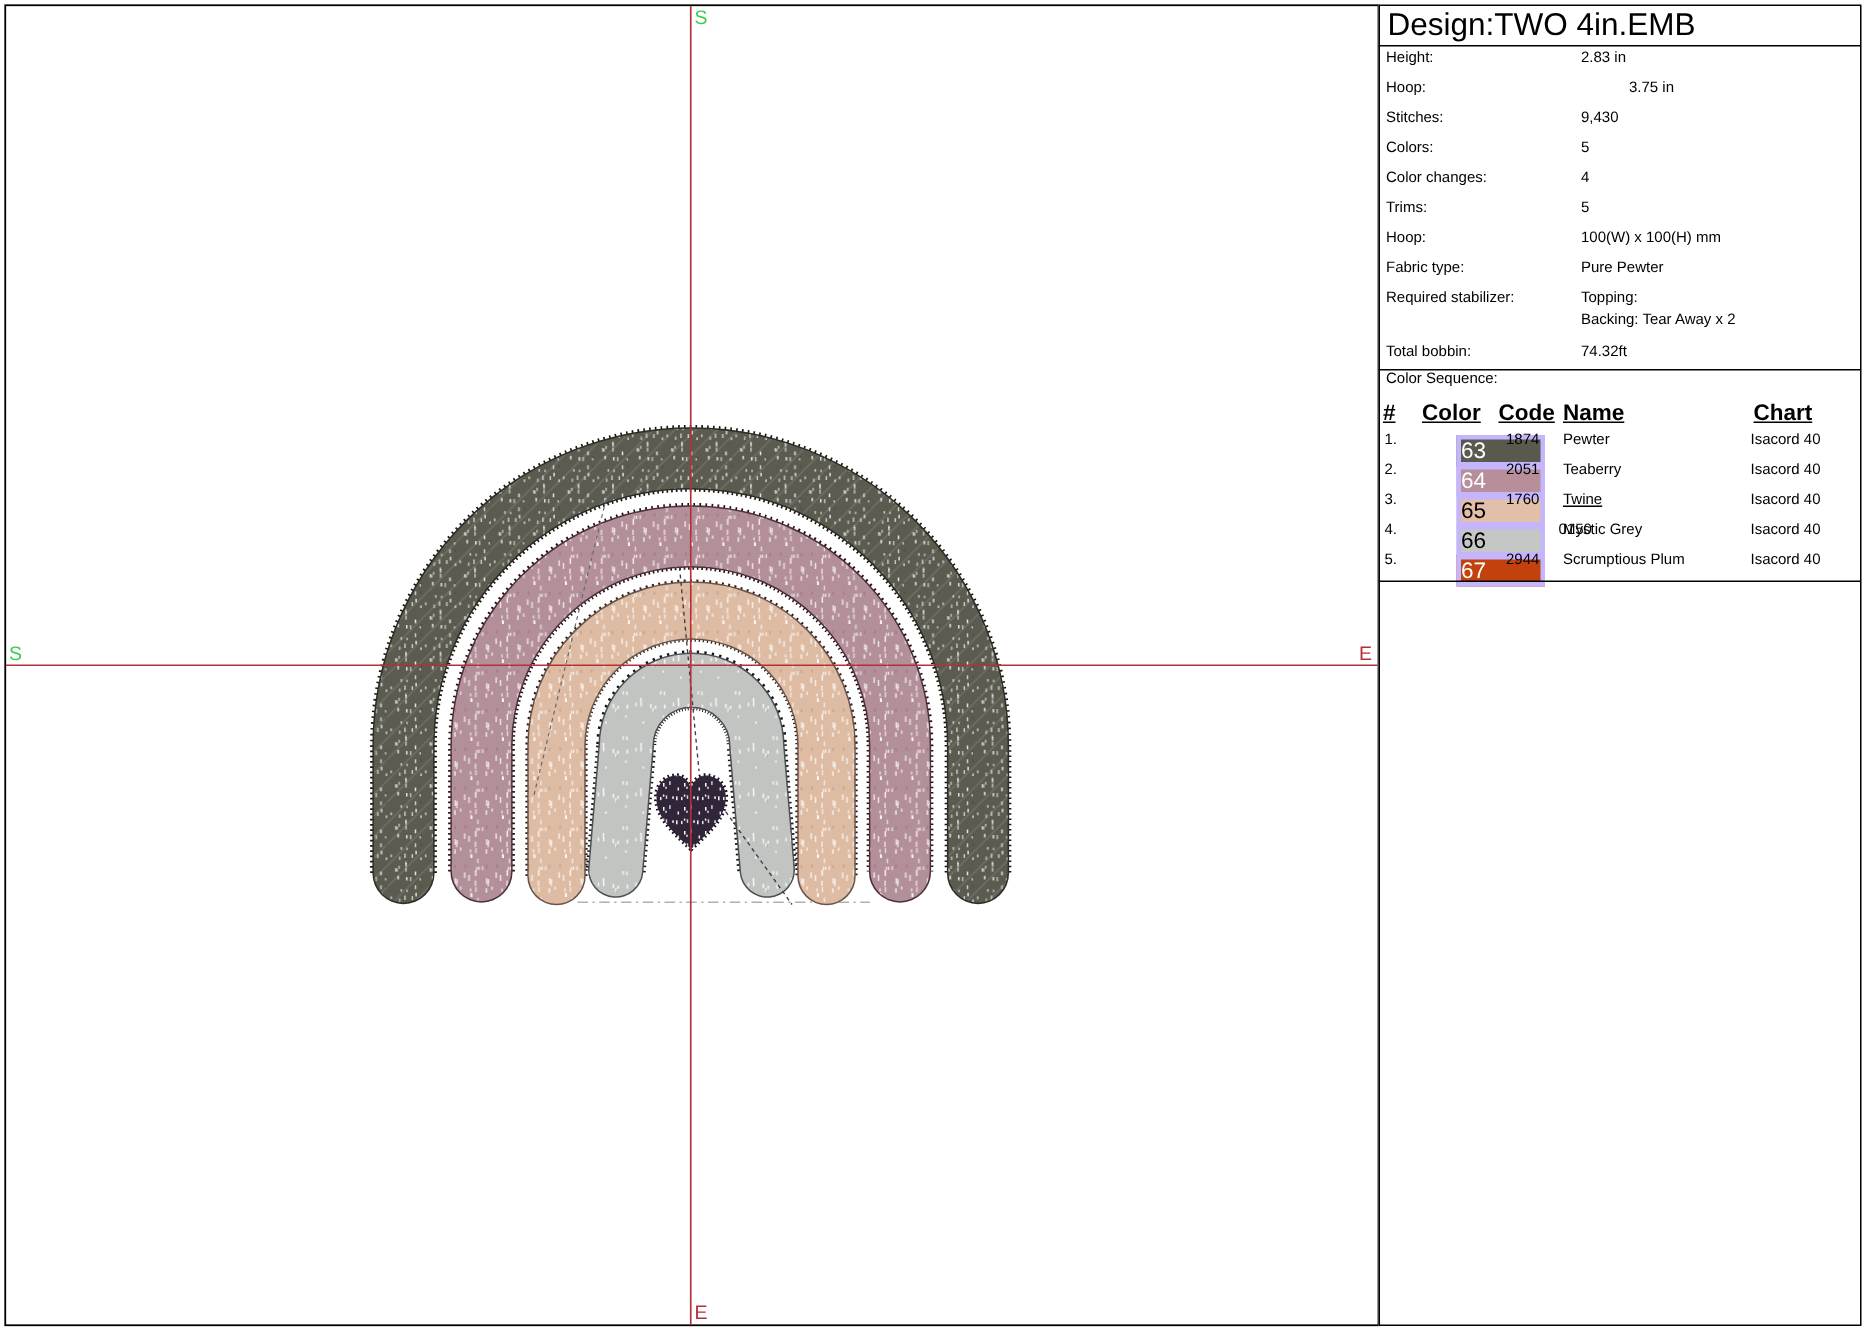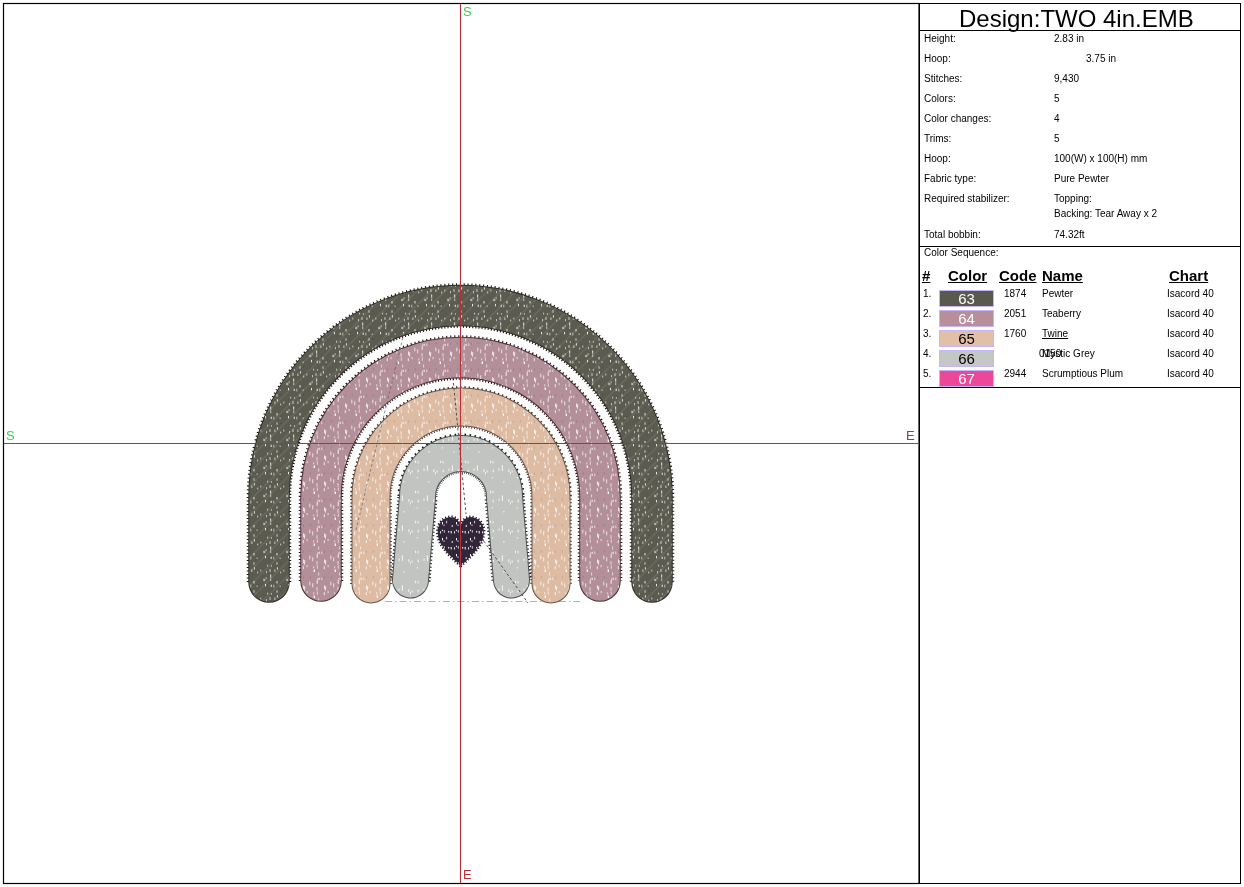--- a/index.html
+++ b/index.html
@@ -1,20 +1,20 @@
 <!DOCTYPE html>
 <html><head>
 <meta charset="utf-8">
 <style>
   html,body{margin:0;padding:0;background:#fff;}
   body{width:1244px;height:887px;position:relative;font-family:"Liberation Sans",sans-serif;overflow:hidden;}
   .abs{position:absolute;}
   .lbl{font-size:10px;color:#000;white-space:nowrap;line-height:1;}
   .hdr{font-size:15px;font-weight:bold;text-decoration:underline;color:#000;white-space:nowrap;line-height:1;}
-  .sw{position:absolute;width:53px;height:15px;border:1px solid #c4b5fd;text-align:center;font-size:15px;line-height:15px;}
+  .sw{position:absolute;width:53px;height:15px;border:3px solid #c4b5fd;text-align:left;font-size:15px;line-height:15px;margin-left:32px;}
 </style>
 </head>
 <body>
 
 <svg class="abs" style="left:0;top:0;" width="920" height="887" viewBox="0 0 920 887">
   <rect x="3.5" y="3.5" width="915.5" height="880" fill="none" stroke="#000" stroke-width="1.2"></rect>
   <defs>
     <pattern id="t1" width="21" height="26" patternUnits="userSpaceOnUse">
         <rect x="9.0" y="13.4" width="1" height="3.8" fill="#fff" opacity="0.74"></rect>
         <rect x="10.2" y="14.1" width="1" height="2.4" fill="#fff" opacity="0.75"></rect>
@@ -131,21 +131,21 @@
   <line x1="4" y1="443.5" x2="918.5" y2="443.5" stroke="#b52f38" stroke-width="1.1"></line>
 
   <text x="463" y="16" font-size="13" fill="#3ecb52">S</text>
   <text x="6" y="440" font-size="13" fill="#3ecb52">S</text>
   <text x="906" y="440" font-size="13" fill="#b52f38">E</text>
   <text x="463" y="879" font-size="13" fill="#b52f38">E</text>
 </svg>
 
 <div class="abs" style="left:919px;top:3px;width:320px;height:879px;border:1.2px solid #000;background:#fff;"></div>
 
-<div class="abs" style="left:925px;top:4.5px;font-size:24px;color:#000;margin-left:34px;">Design:TWO 4in.EMB</div>
+<div class="abs" style="left:925px;top:4.5px;font-size:21px;color:#000;">Design:TWO 4in.EMB</div>
 <div class="abs" style="left:919px;top:29.5px;width:321px;border-top:1.2px solid #000;"></div>
 
 <div class="lbl abs" style="left:924px;top:34px;">Height:</div>
 <div class="lbl abs" style="left:1054px;top:34px;">2.83 in</div>
 <div class="lbl abs" style="left:924px;top:54px;">Hoop:</div>
 <div class="lbl abs" style="left:1086px;top:54px;">3.75 in</div>
 <div class="lbl abs" style="left:924px;top:74px;">Stitches:</div>
 <div class="lbl abs" style="left:1054px;top:74px;">9,430</div>
 <div class="lbl abs" style="left:924px;top:94px;">Colors:</div>
 <div class="lbl abs" style="left:1054px;top:94px;">5</div>
@@ -189,18 +189,18 @@
 <div class="lbl abs" style="left:1042px;top:328.5px;text-decoration:underline;">Twine</div>
 <div class="lbl abs" style="left:1167px;top:328.5px;">Isacord 40</div>
 
 <div class="lbl abs" style="left:923px;top:348.5px;">4.</div>
 <div class="sw" style="left:939px;top:349.5px;background:#c4c7c4;color:#000;">66</div>
 <div class="lbl abs" style="left:1004px;top:348.5px;margin-left:35px;">0150</div>
 <div class="lbl abs" style="left:1042px;top:348.5px;">Mystic Grey</div>
 <div class="lbl abs" style="left:1167px;top:348.5px;">Isacord 40</div>
 
 <div class="lbl abs" style="left:923px;top:368.5px;">5.</div>
-<div class="sw" style="left:939px;top:369.5px;background:#ec4899;color:#fff;">67</div>
+<div class="sw" style="left:939px;top:369.5px;background:#c2410c;color:#fff;">67</div>
 <div class="lbl abs" style="left:1004px;top:368.5px;">2944</div>
 <div class="lbl abs" style="left:1042px;top:368.5px;">Scrumptious Plum</div>
 <div class="lbl abs" style="left:1167px;top:368.5px;">Isacord 40</div>
 
 <div class="abs" style="left:919px;top:387px;width:321px;border-top:1.2px solid #000;"></div>
 
 </body></html>

